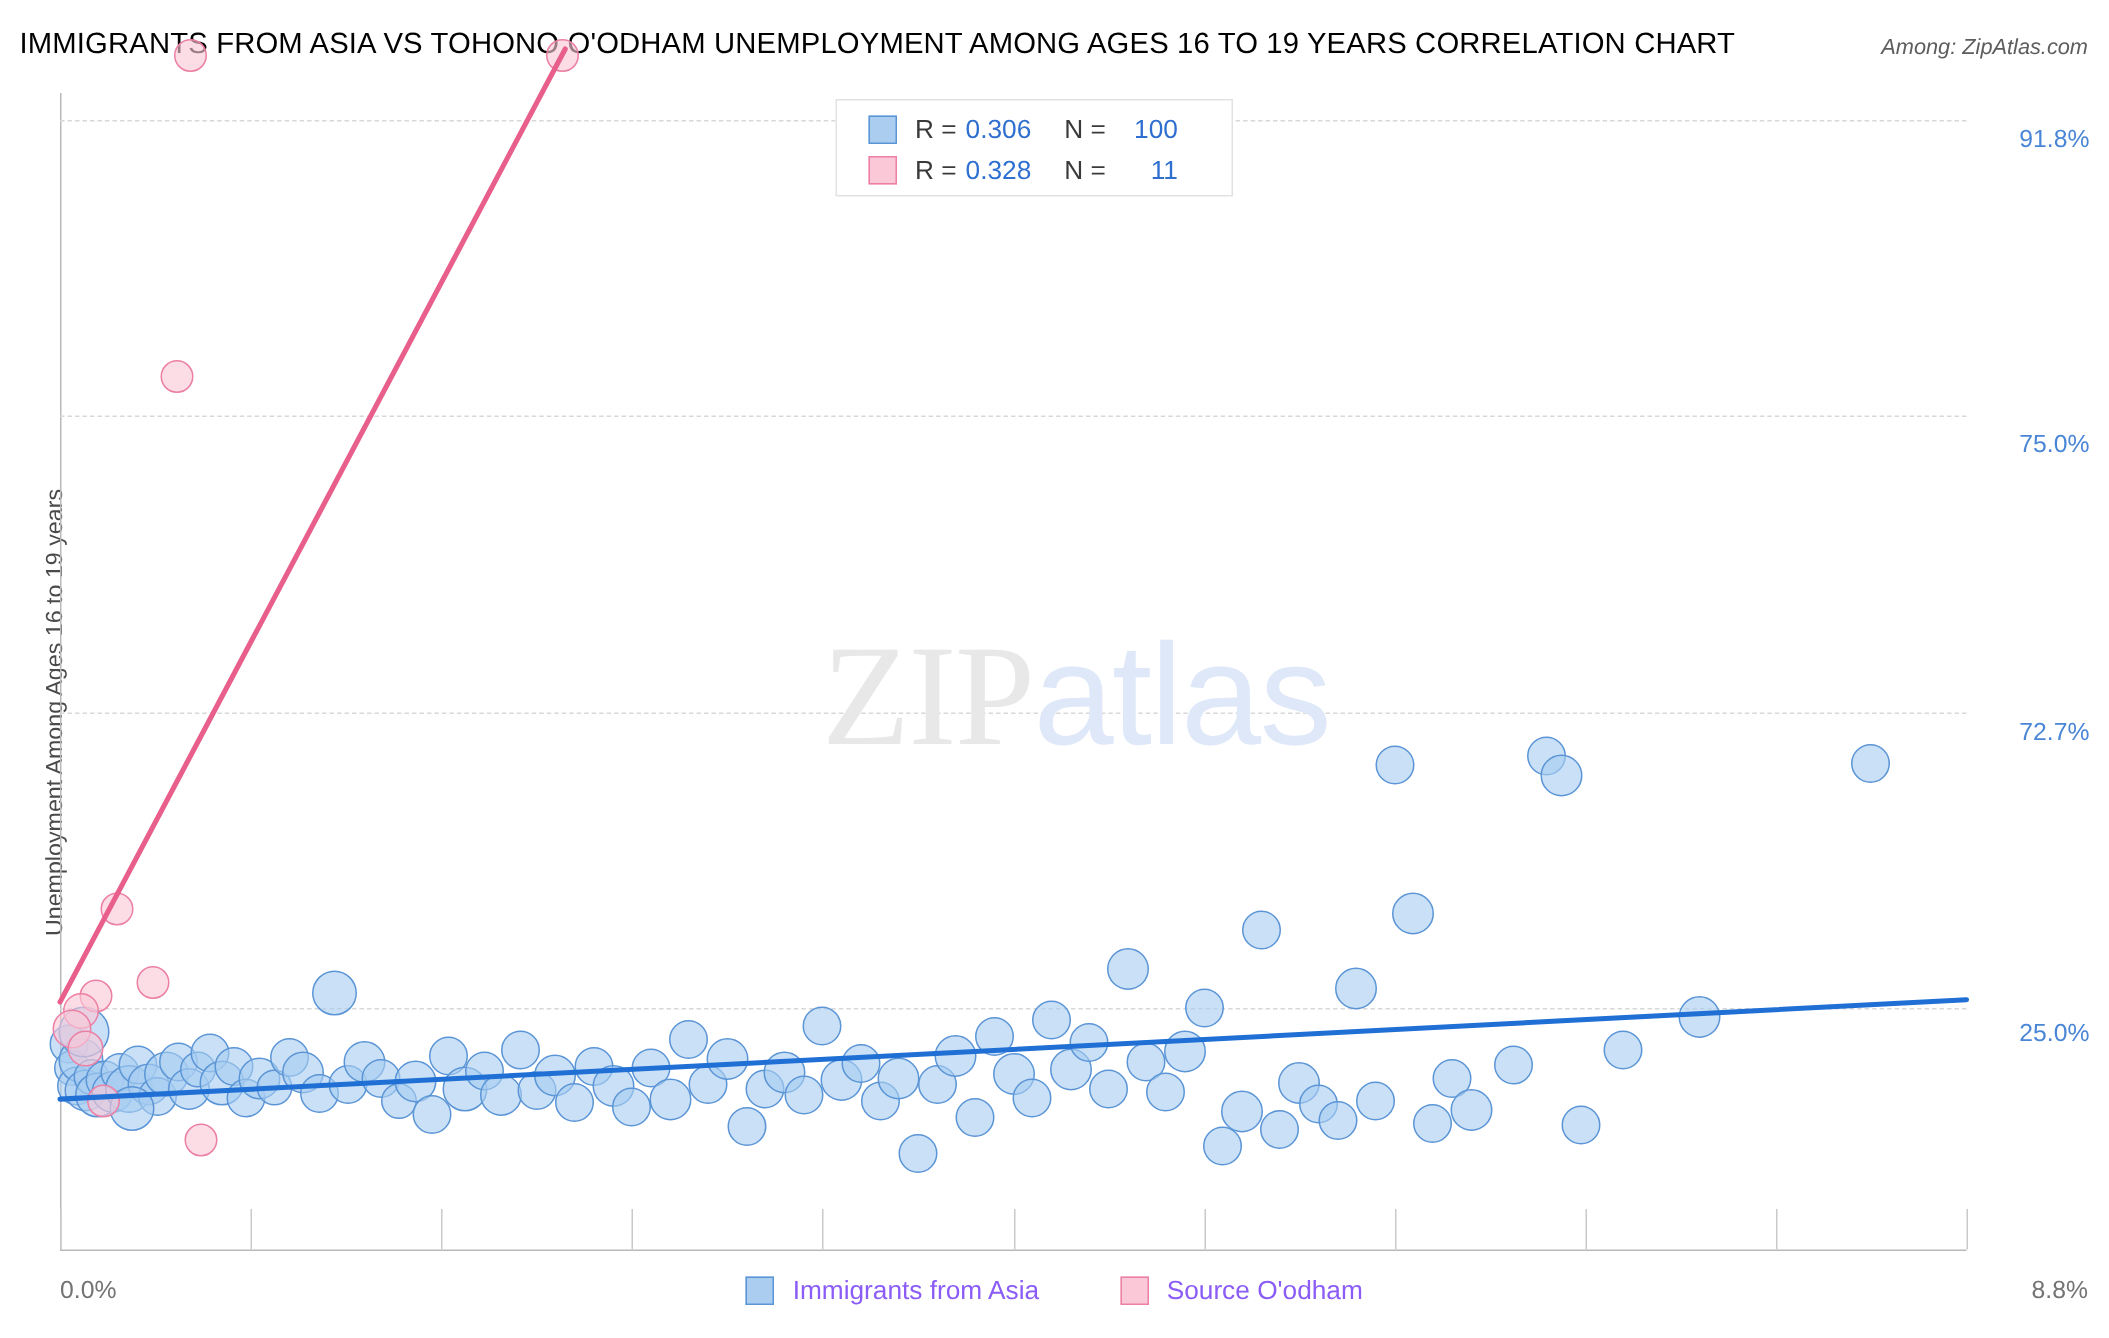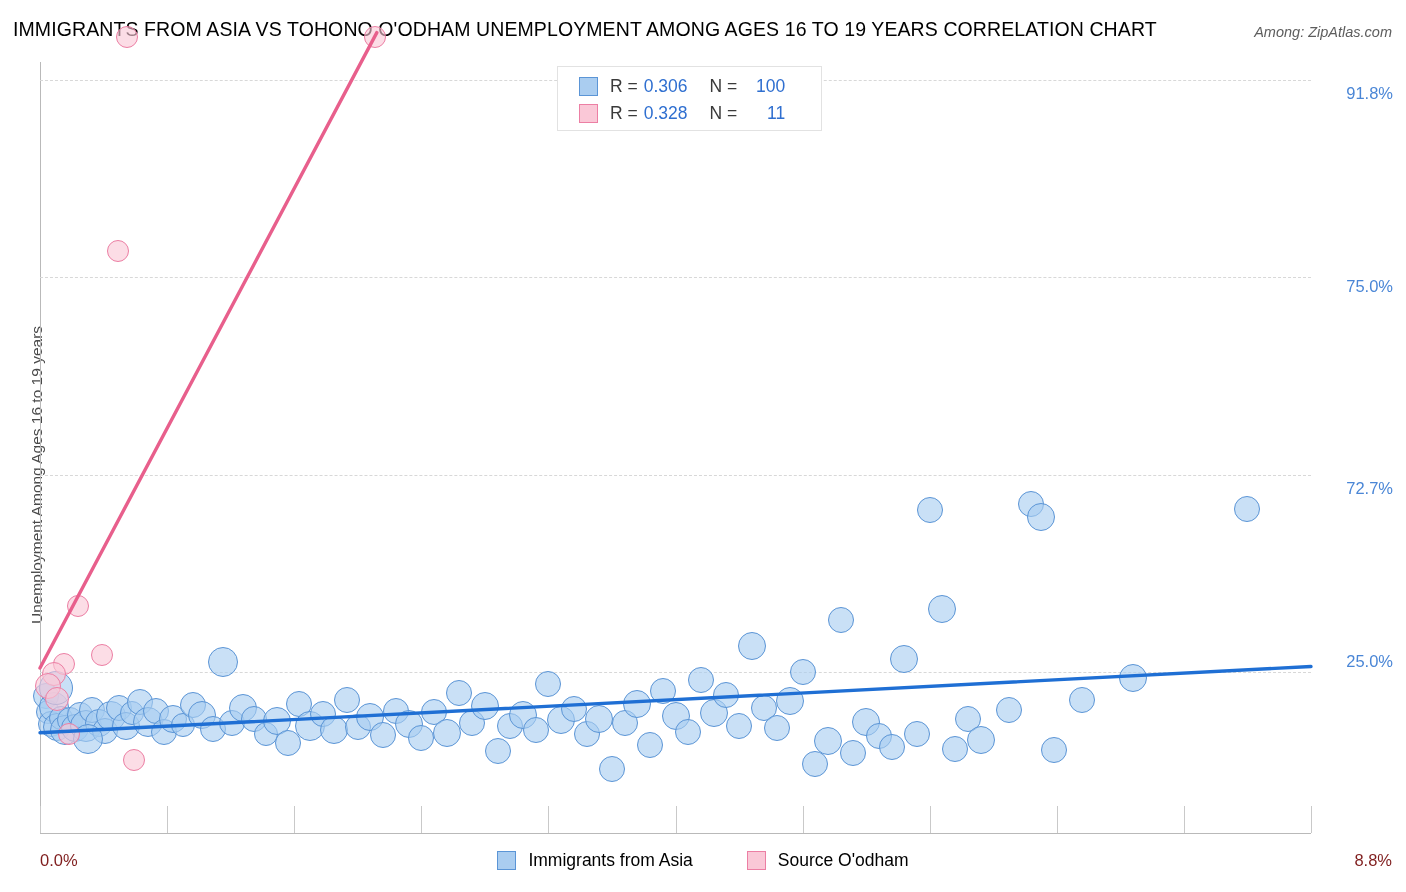--- a/index.html
+++ b/index.html
@@ -91,21 +91,21 @@
     right: 13px;
     font-size: 16.5px;
     color: #4a86d6;
     white-space: nowrap;
     text-align: right;
   }
   .xtick-label {
     position: absolute;
     top: 851px;
     font-size: 16.5px;
-    color: #7f1d1d;
+    color: #737373;
     white-space: nowrap;
   }
   
   .watermark {
     position: absolute;
     left: 548px;
     top: 408px;
     font-size: 96px;
     letter-spacing: -1px;
     user-select: none;
@@ -212,21 +212,21 @@
   .blegend-sw {
     width: 19px;
     height: 19px;
     box-sizing: border-box;
     margin-right: 12px;
   }
   .blegend-sw.blue { background: #aacdf0; border: 1.3px solid #5b95d6; }
   .blegend-sw.pink { background: #fac8d7; border: 1.3px solid #ec7fa4; }
   .blegend-text {
     font-size: 17.5px;
-    color: #000000;
+    color: #8b5cf6;
     white-space: nowrap;
   }
 </style>
 </head>
 <body>
 
 <div id="root">
 
   <div class="title">IMMIGRANTS FROM ASIA VS TOHONO O'ODHAM UNEMPLOYMENT AMONG AGES 16 TO 19 YEARS CORRELATION CHART</div>
   <div class="source">Among: ZipAtlas.com</div>
@@ -249,26 +249,29 @@
       <div class="tick" style="left: 421.3px;"></div>
       <div class="tick" style="left: 548.4px;"></div>
       <div class="tick" style="left: 675.5px;"></div>
       <div class="tick" style="left: 802.6px;"></div>
       <div class="tick" style="left: 929.7px;"></div>
       <div class="tick" style="left: 1056.8px;"></div>
       <div class="tick" style="left: 1183.9px;"></div>
       <div class="tick" style="left: 1311px;"></div>
     </div>
   <div id="ytlayer">
-      <div class="ytick-label" style="top: 652px; text-align: center;">25.0%</div>
+      <div class="ytick-label" style="top: 680px; text-align: center;">25.0%</div>
       <div class="ytick-label" style="top: 478.667px;">72.7%</div>
-      <div class="ytick-label" style="top: 277px;">75.0%</div>
+      <div class="ytick-label" style="top: 287px;">75.0%</div>
       <div class="ytick-label" style="top: 84px;">91.8%</div>
     </div>
 
+  <div class="watermark">
+    <span class="wm-zip">ZIP</span><span class="wm-atlas">atlas</span>
+  </div>
 
   <div id="plot">
       <div class="dot blue" style="left: -6.645px; top: 621.469px; width: 26px; height: 26px;"></div>
       <div class="dot blue" style="left: -4.05625px; top: 638.256px; width: 24px; height: 24px;"></div>
       <div class="dot blue" style="left: -1.87875px; top: 649.096px; width: 26px; height: 26px;"></div>
       <div class="dot blue" style="left: -0.70125px; top: 629.731px; width: 30px; height: 30px;"></div>
       <div class="dot blue" style="left: 3.47625px; top: 651.253px; width: 28px; height: 28px;"></div>
       <div class="dot blue" style="left: 8.65375px; top: 643.781px; width: 24px; height: 24px;"></div>
       <div class="dot blue" style="left: 10.42px; top: 653.411px; width: 30px; height: 30px;"></div>
       <div class="dot blue" style="left: 17.1863px; top: 645.149px; width: 26px; height: 26px;"></div>

